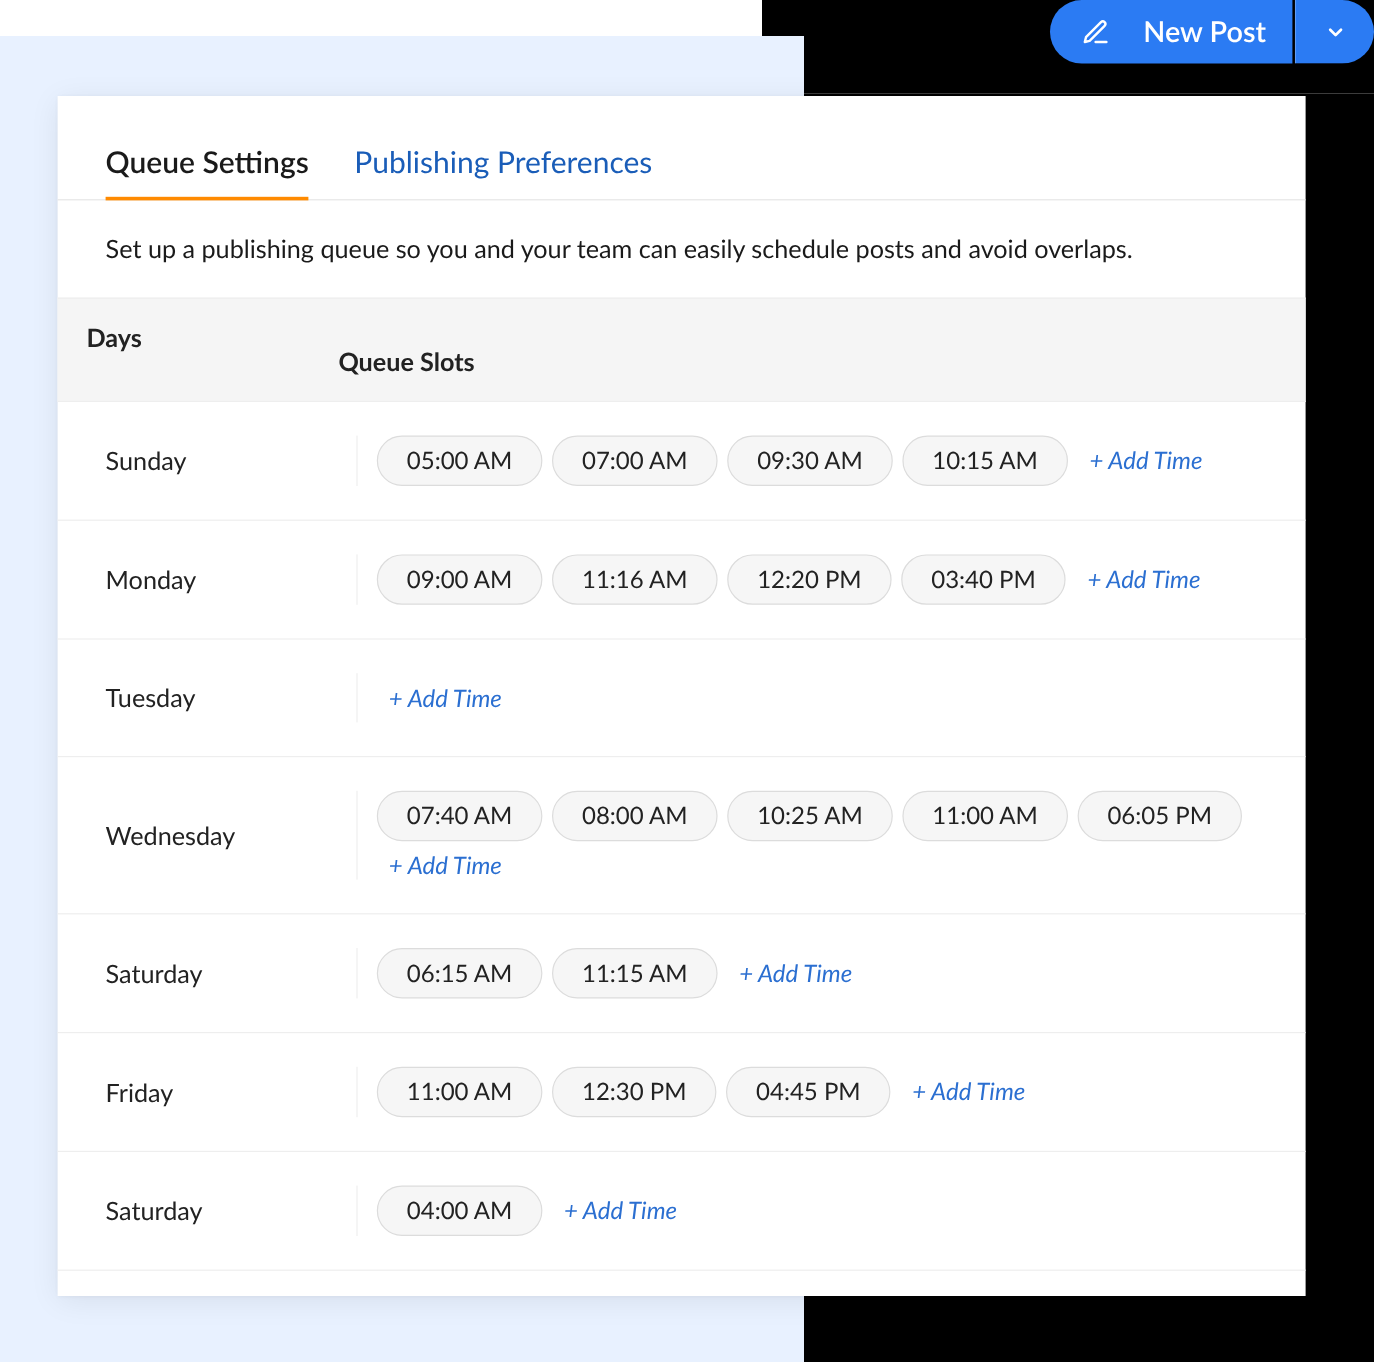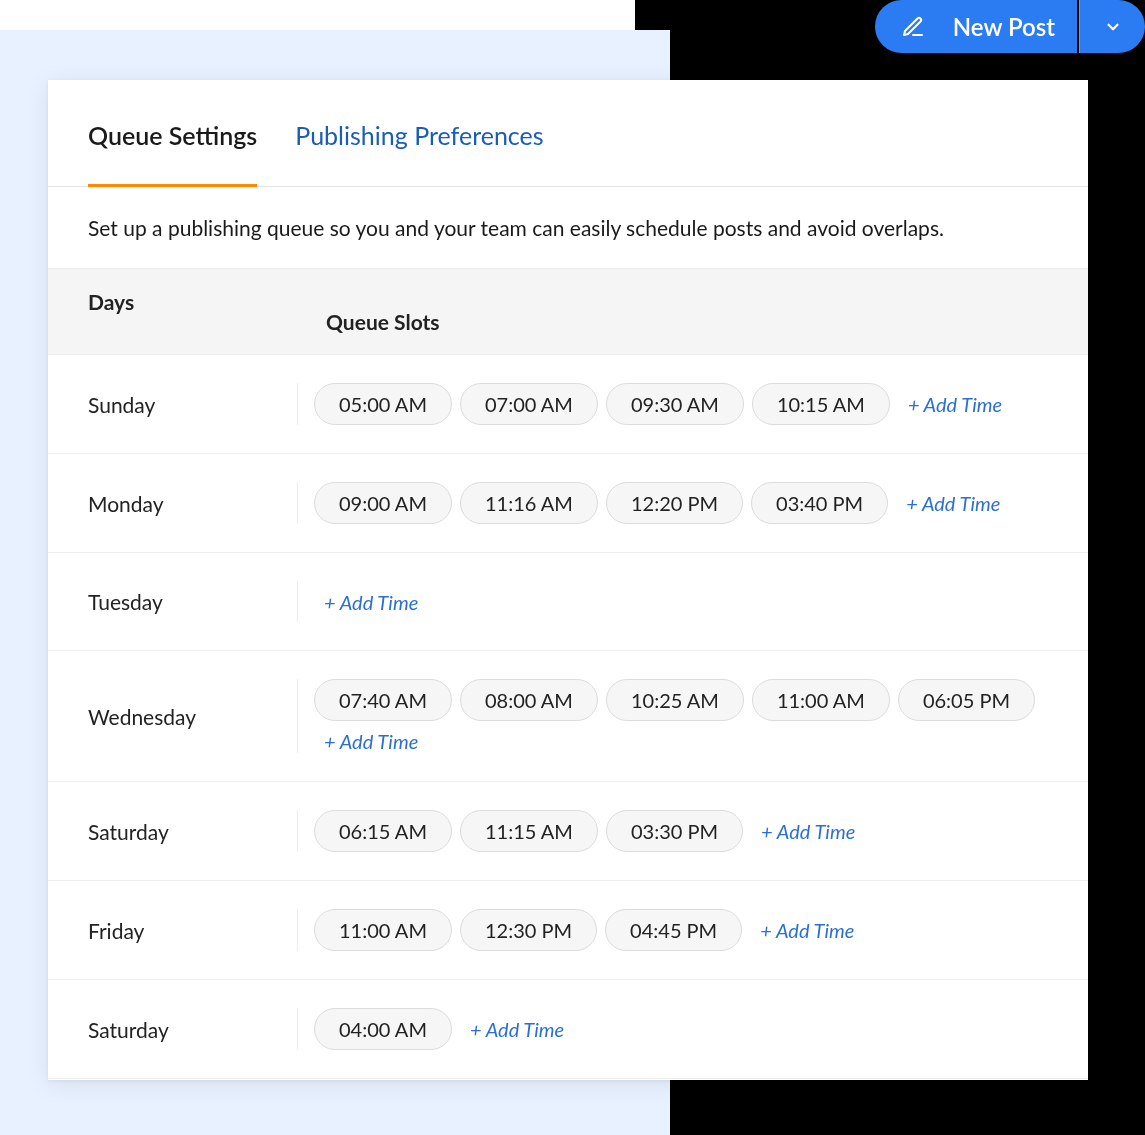--- a/index.html
+++ b/index.html
@@ -87,21 +87,21 @@
       background: #fff;
       box-shadow: 0 4px 24px rgba(0,0,0,0.08), 0 1px 4px rgba(0,0,0,0.06);
     }
     .tabs {
       display: flex;
       gap: 38px;
       padding: 40px 40px 0 40px;
       border-bottom: 1px solid #e5e5e5;
     }
     .tab {
-      padding-bottom: 36px;
+      padding-bottom: 16px;
       font-size: 25px;
       font-weight: 400;
       color: #1a5db8;
       cursor: pointer;
       position: relative;
     }
     .tab.active {
       color: #1a1a1a;
       font-weight: 600;
     }
@@ -115,24 +115,23 @@
       background: #ff8a00;
     }
     .description {
       padding: 28px 40px 28px 40px;
       font-size: 21px;
       color: #1a1a1a;
     }
     .table-header {
       display: flex;
       background: #f5f5f5;
-      padding: 20px 40px;
+      padding: 20px 24px;
       border-top: 1px solid #eee;
       border-bottom: 1px solid #eee;
-      gap: 28px;
     }
     .col-days {
       width: 210px;
       font-size: 21px;
       font-weight: 700;
       color: #222;
     }
     .col-slots {
       flex: 1;
       font-size: 21px;
@@ -261,21 +260,20 @@
           <span class="time-pill">11:00 AM</span>
           <span class="time-pill">06:05 PM</span>
           <span class="add-time">+ Add Time</span>
         </div>
       </div>
       <div class="row">
         <div class="day-name">Saturday</div>
         <div class="slots">
           <span class="time-pill">06:15 AM</span>
           <span class="time-pill">11:15 AM</span>
-          <span class="time-pill">03:30 PM</span>
           <span class="add-time">+ Add Time</span>
         </div>
       </div>
       <div class="row">
         <div class="day-name">Friday</div>
         <div class="slots">
           <span class="time-pill">11:00 AM</span>
           <span class="time-pill">12:30 PM</span>
           <span class="time-pill">04:45 PM</span>
           <span class="add-time">+ Add Time</span>

